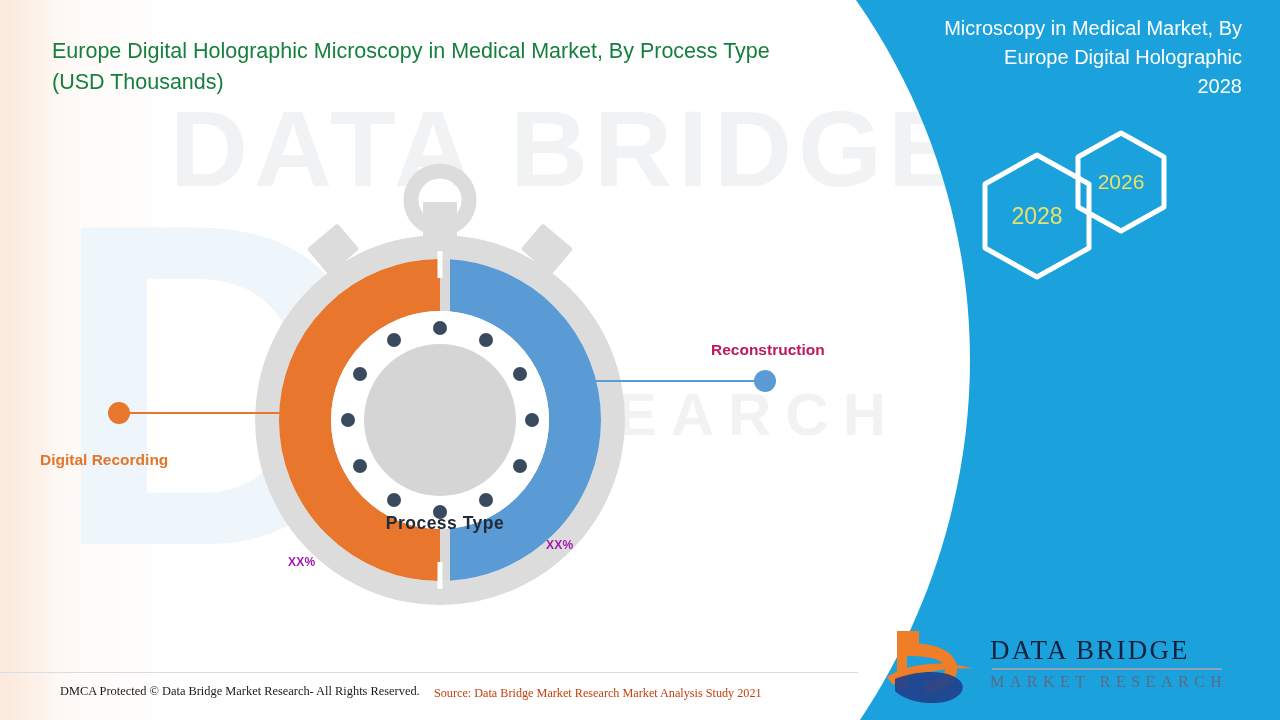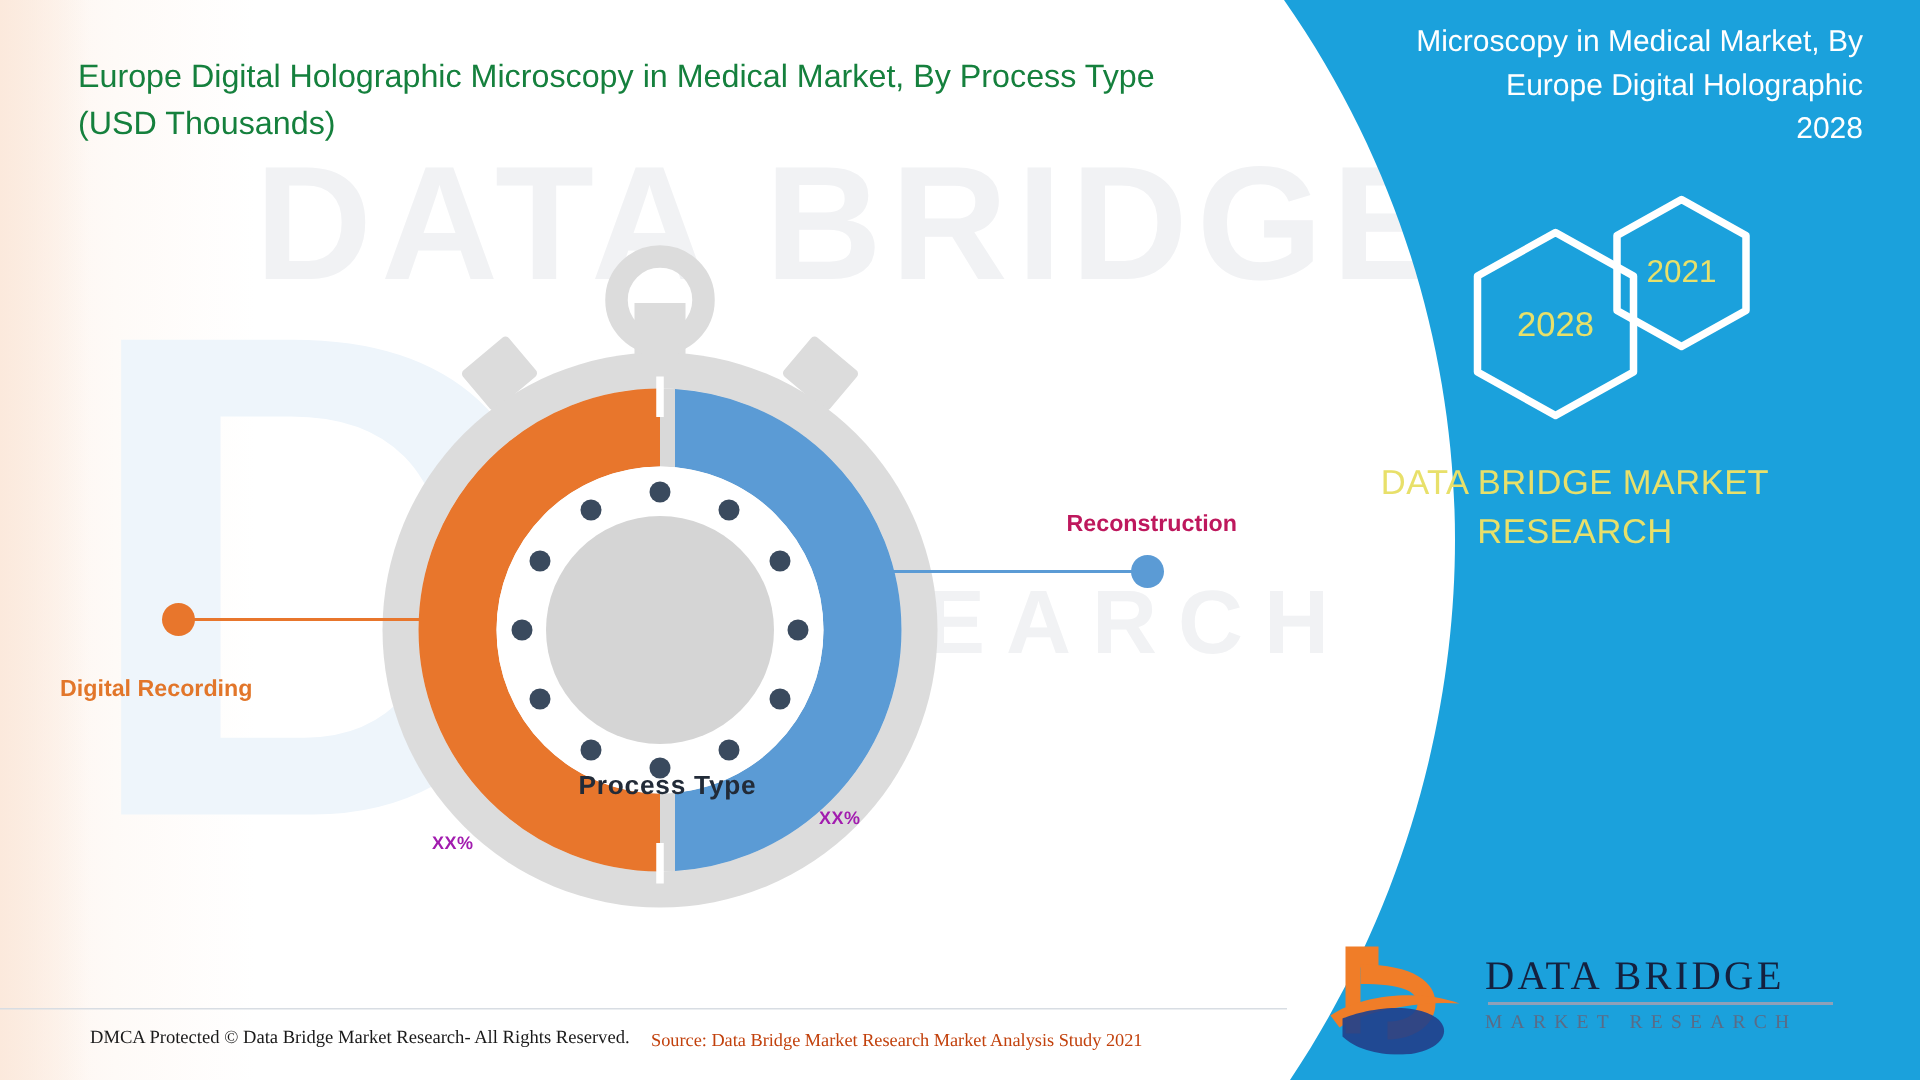--- a/index.html
+++ b/index.html
@@ -58,21 +58,21 @@
   .brand-text{
     position:absolute;left:30px;top:305px;width:400px;text-align:center;
     color:#e8e06a;font-size:23px;line-height:1.45;letter-spacing:.3px;
   }
 
   
   .logo{position:absolute;left:65px;top:625px;width:350px;height:82px;}
   .logo-text{position:absolute;left:105px;top:10px;}
   .logo-title{color:#14213f;font-size:27px;letter-spacing:2.2px;font-family:"Liberation Serif",serif;font-weight:400;white-space:nowrap;}
   .logo-rule{width:230px;height:2px;background:#8fa0b8;margin:2px 0 3px 2px;}
-  .logo-sub{color:#5b6b86;font-size:13px;letter-spacing:5.5px;font-family:"Liberation Serif",serif;white-space:nowrap;}
+  .logo-sub{color:#5b6b86;font-size:16px;letter-spacing:5.5px;font-family:"Liberation Serif",serif;white-space:nowrap;}
 
   
   .chart-wrap{position:absolute;left:215px;top:140px;width:460px;height:470px;}
 
   .center-label{
     position:absolute;left:160px;top:345px;width:140px;text-align:center;
     color:#222b38;font-size:17.5px;font-weight:700;letter-spacing:.5px;margin-top:28px;
   }
   .pct{position:absolute;color:#a21caf;font-size:12px;font-weight:700;letter-spacing:.3px;}
   #pct-left{left:73px;top:415px;}
@@ -198,28 +198,24 @@
         <div class="hex" id="hex-2028">
           <svg width="130" height="132" viewBox="0 0 130 132">
             <path d="M65 5 L117 34 L117 98 L65 127 L13 98 L13 34 Z" fill="none" stroke="#ffffff" stroke-width="5" stroke-linejoin="round"></path>
           </svg>
           <div class="hexlabel">2028</div>
         </div>
         <div class="hex" id="hex-2021">
           <svg width="106" height="108" viewBox="0 0 106 108">
             <path d="M53 5 L96 29 L96 79 L53 103 L10 79 L10 29 Z" fill="none" stroke="#ffffff" stroke-width="5" stroke-linejoin="round"></path>
           </svg>
-          <div class="hexlabel">2021</div>
+          <div class="hexlabel">2026</div>
         </div>
       </div>
 
-      <div class="brand-text">
-        <div>DATA BRIDGE MARKET</div>
-        <div>RESEARCH</div>
-      </div>
 
       <div class="logo">
         <svg width="100" height="78" viewBox="0 0 100 78">
           <path d="M12 6 L34 6 L34 20 L22 20 L22 64 L12 64 Z" fill="#F07D28"></path>
           <path d="M22 18 C58 18 72 30 72 44 C72 58 58 68 40 68 L40 56 C52 56 60 51 60 44 C60 36 50 31 22 31 Z" fill="#F07D28"></path>
           <path d="M2 52 C22 38 62 34 88 44 C64 42 26 48 8 60 Z" fill="#F07D28"></path>
           <path d="M10 54 C10 54 34 44 58 48 C80 52 84 66 68 74 C52 82 22 78 10 66 Z" fill="#21418C" opacity="0.92"></path>
         </svg>
         <div class="logo-text">
           <div class="logo-title">DATA BRIDGE</div>

